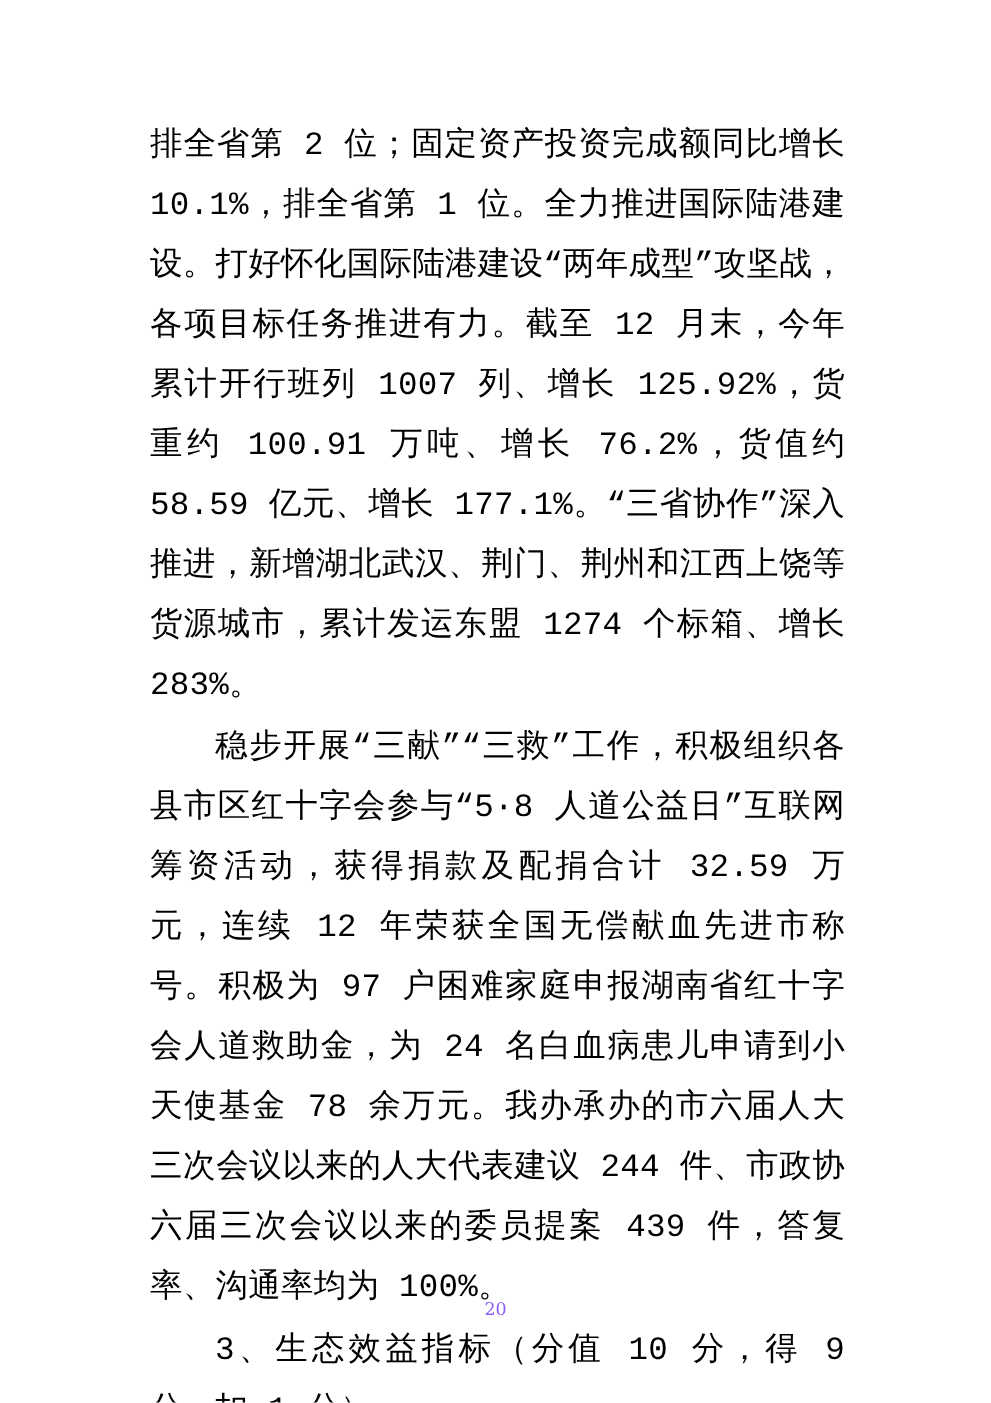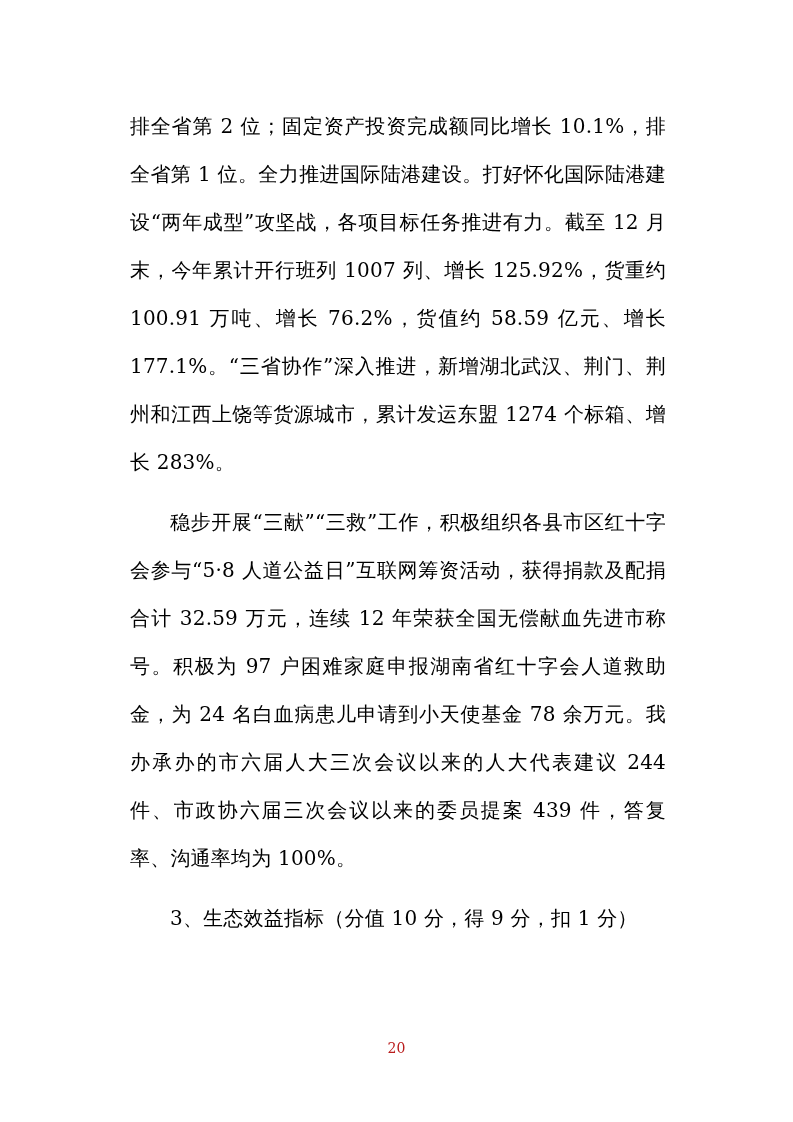--- a/index.html
+++ b/index.html
@@ -23,39 +23,40 @@
     height: 1122px;
     background: #ffffff;
   }
   .content {
     position: absolute;
     left: 118px;
     top: 90px;
     width: 560px;
   }
   p {
-    margin: 12px;
-    font-size: 20px;
+    margin: 2px;
+    font-size: 26px;
     line-height: 48px;
     text-align: justify;
     text-justify: inter-ideograph;
     letter-spacing: 0.2px;
+    font-family: Liberation Mono, monospace;
   }
   p.indent {
     text-indent: 2em;
   }
   .page-number {
     position: absolute;
     left: 0;
     top: 1040px;
     width: 793px;
     text-align: center;
     font-size: 14px;
     font-family: "DejaVu Serif", "Liberation Serif", serif;
-    color: #b91c1c;
+    color: #8b5cf6;
   }
 </style>
 </head>
 <body>
 
 <div class="page">
   <div class="content">
     <p>排全省第 2 位；固定资产投资完成额同比增长 10.1%，排全省第 1 位。全力推进国际陆港建设。打好怀化国际陆港建设“两年成型”攻坚战，各项目标任务推进有力。截至 12 月末，今年累计开行班列 1007 列、增长 125.92%，货重约 100.91 万吨、增长 76.2%，货值约 58.59 亿元、增长 177.1%。“三省协作”深入推进，新增湖北武汉、荆门、荆州和江西上饶等货源城市，累计发运东盟 1274 个标箱、增长 283%。</p>
     <p class="indent">稳步开展“三献”“三救”工作，积极组织各县市区红十字会参与“5·8 人道公益日”互联网筹资活动，获得捐款及配捐合计 32.59 万元，连续 12 年荣获全国无偿献血先进市称号。积极为 97 户困难家庭申报湖南省红十字会人道救助金，为 24 名白血病患儿申请到小天使基金 78 余万元。我办承办的市六届人大三次会议以来的人大代表建议 244 件、市政协六届三次会议以来的委员提案 439 件，答复率、沟通率均为 100%。</p>
     <p class="indent">3、生态效益指标（分值 10 分，得 9 分，扣 1 分）</p>

